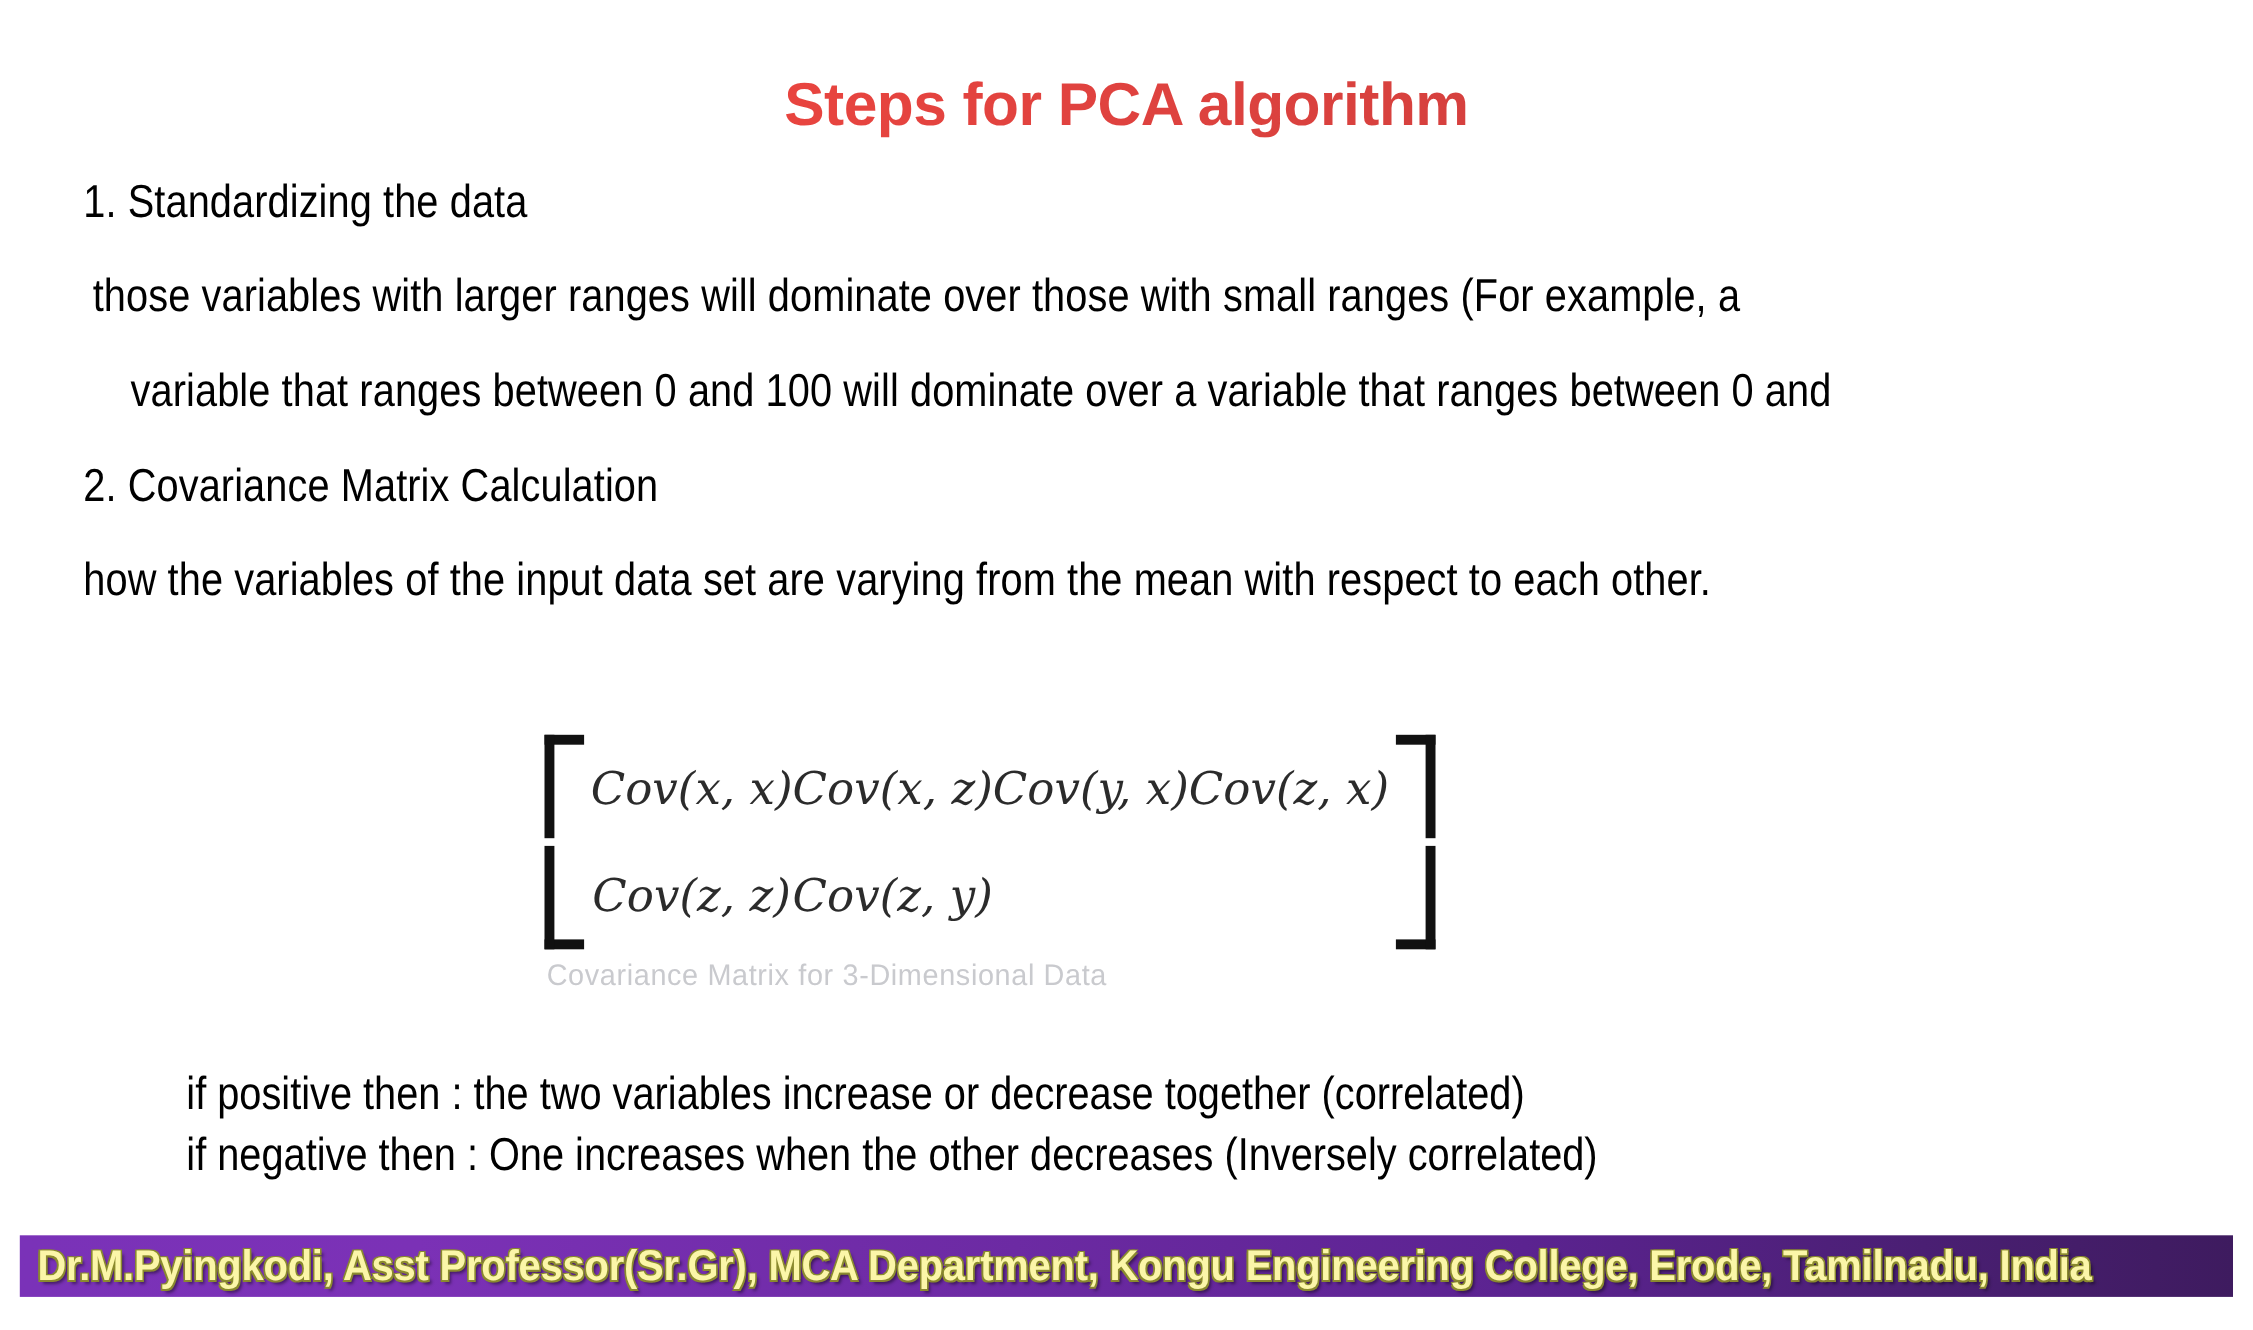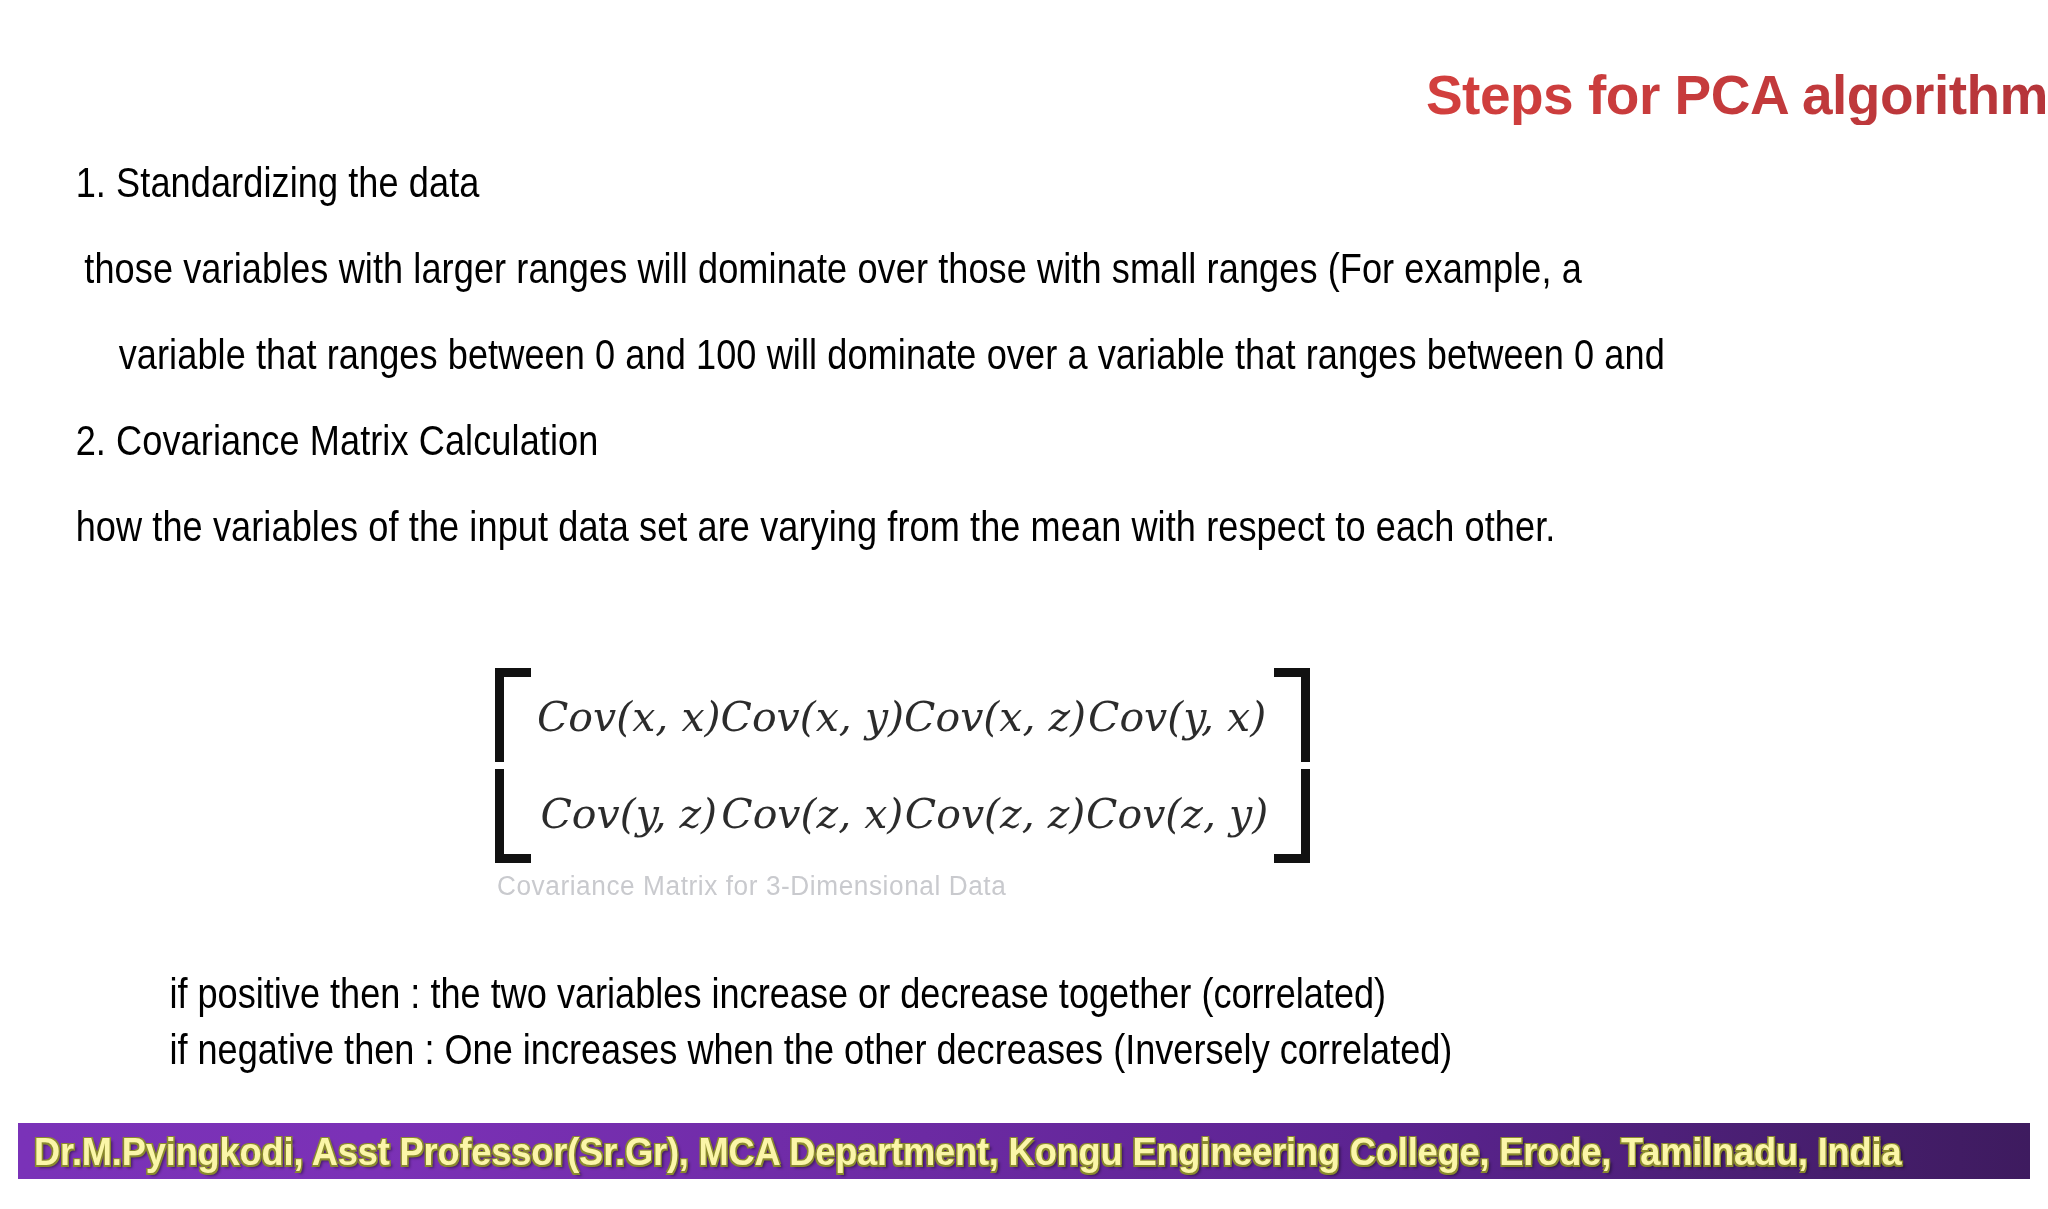--- a/index.html
+++ b/index.html
@@ -22,21 +22,21 @@
     inset: 0;
     background: #ffffff;
   }
 
   
   .slide-title {
     position: absolute;
     top: 28px;
     left: 0;
     width: 2048px;
-    text-align: right;
+    text-align: center;
     font-family: "Liberation Sans", sans-serif;
     font-weight: bold;
     font-size: 55px;
     letter-spacing: -0.5px;
     line-height: 1.1;
     background: linear-gradient(100deg, #ef4a43 0%, #e8443f 35%, #d4403e 68%, #b5353a 100%);
     -webkit-background-clip: text;
     background-clip: text;
     color: transparent;
     -webkit-text-fill-color: transparent;
@@ -206,24 +206,22 @@
     <div class="body-line indent-2">variable that ranges between 0 and 100 will dominate over a variable that ranges between 0 and</div>
     <div class="body-line indent-0">2. Covariance Matrix Calculation</div>
     <div class="body-line indent-0">how the variables of the input data set are varying from the mean with respect to each other.</div>
   </div>
 
   <figure class="matrix-figure">
     <div class="matrix-wrap">
       <span class="bracket bracket-left"></span>
       <div class="matrix-grid">
         <span class="matrix-cell">Cov(x, x)</span>
-        <span class="matrix-cell">Cov(x, y)</span>
         <span class="matrix-cell">Cov(x, z)</span>
         <span class="matrix-cell">Cov(y, x)</span>
-        <span class="matrix-cell">Cov(y, z)</span>
         <span class="matrix-cell">Cov(z, x)</span>
         <span class="matrix-cell">Cov(z, z)</span>
         <span class="matrix-cell">Cov(z, y)</span>
       </div>
       <span class="bracket bracket-right"></span>
     </div>
     <figcaption class="matrix-caption">Covariance Matrix for 3-Dimensional Data</figcaption>
   </figure>
 
   <div class="notes-block">

